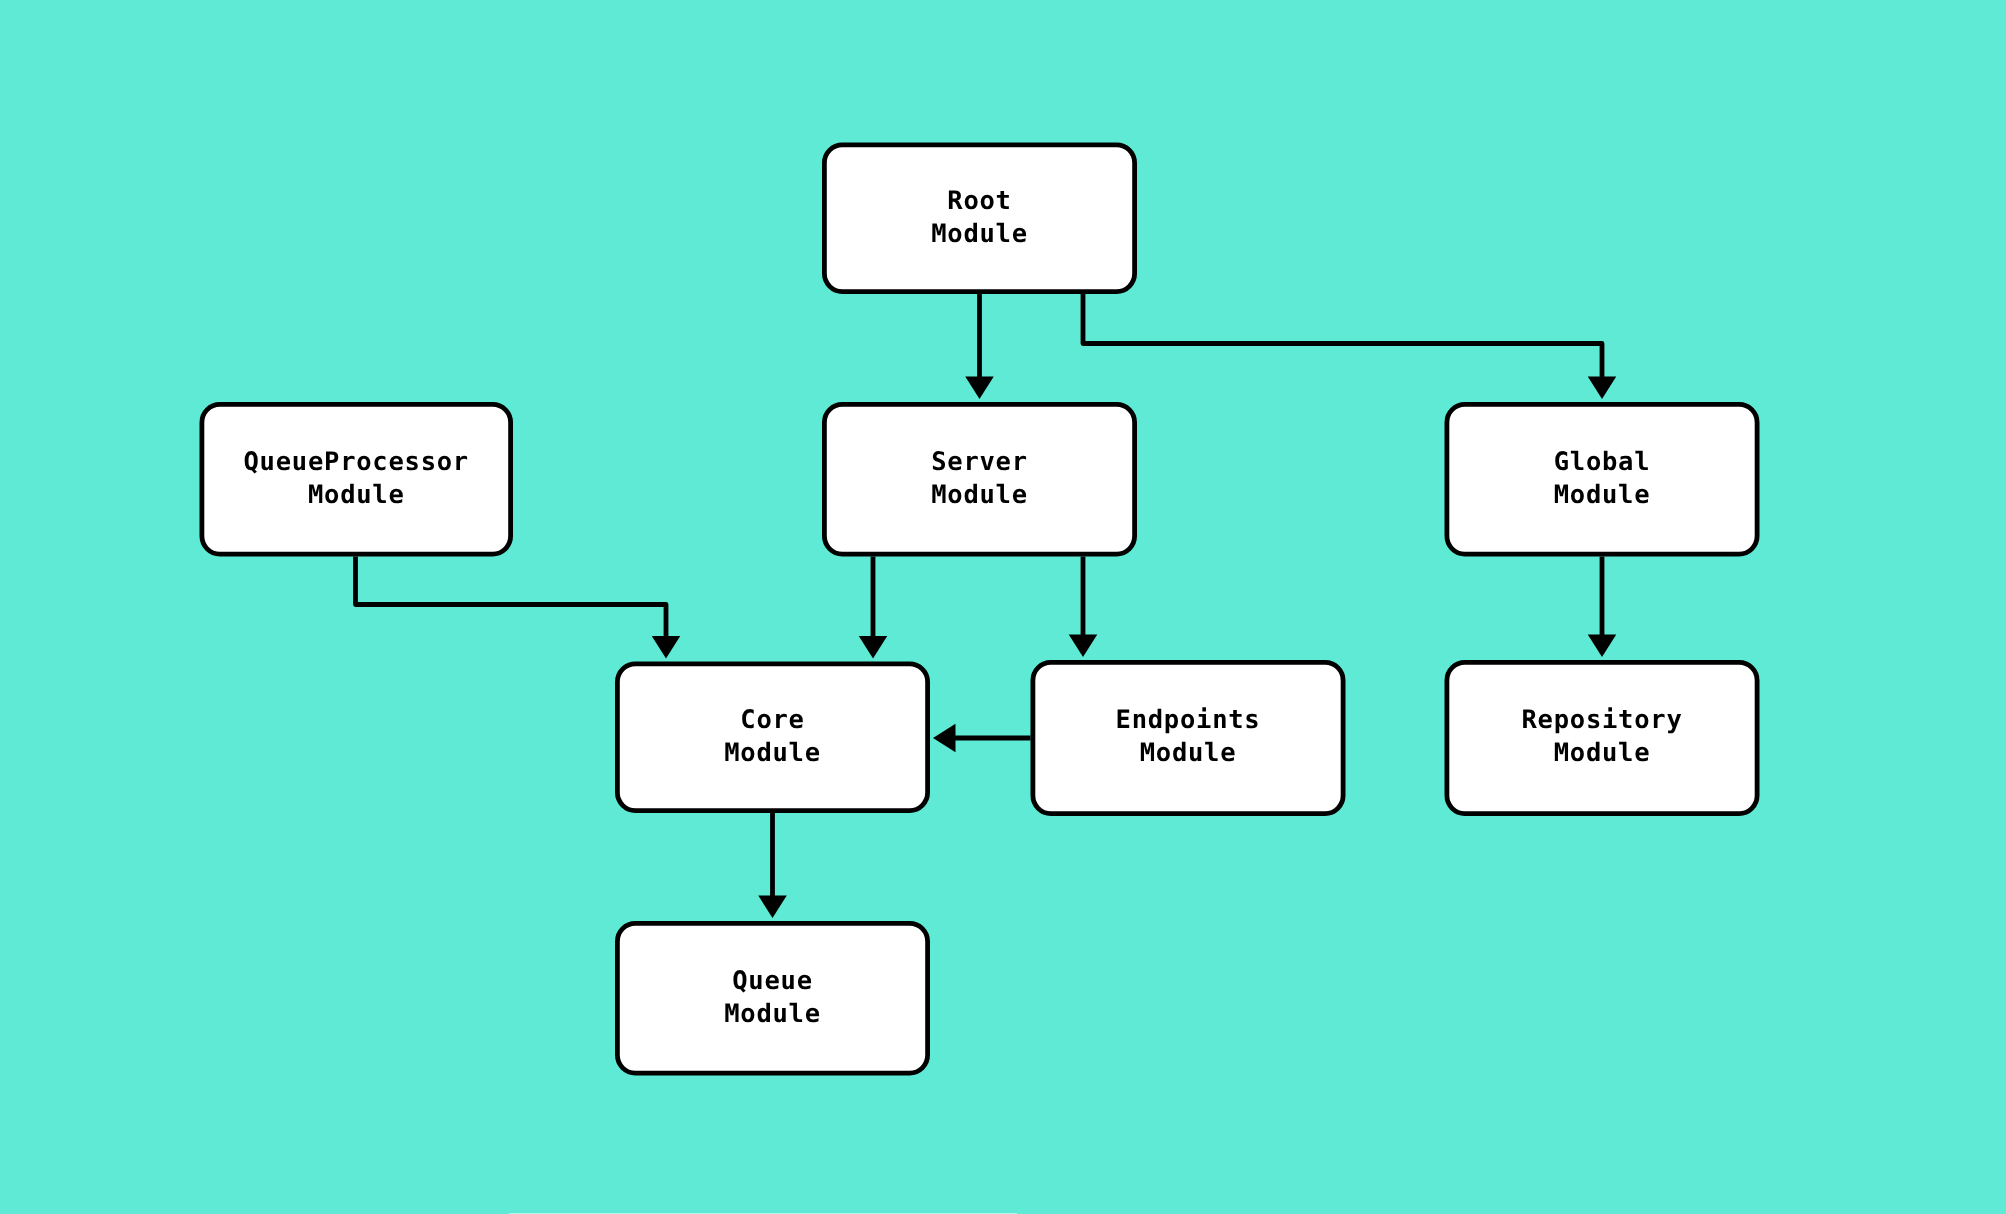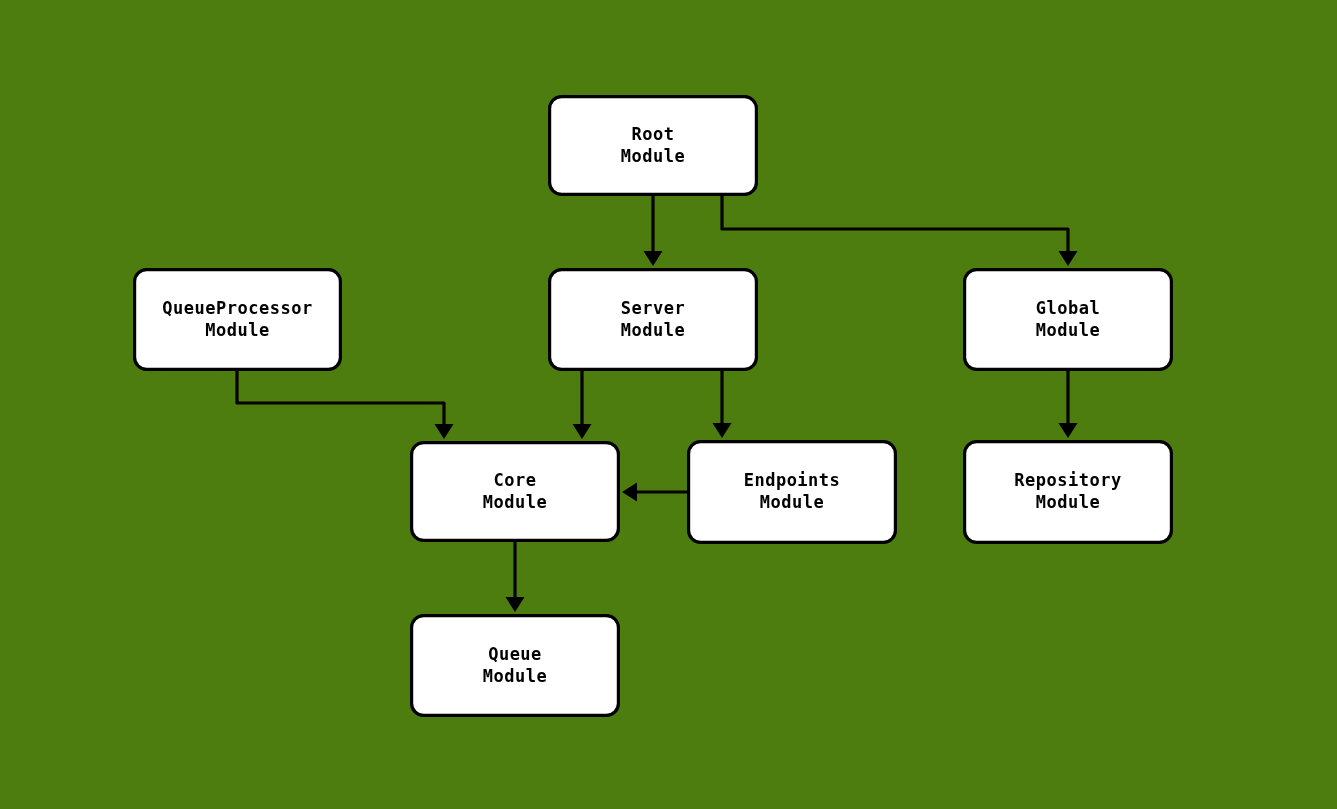--- a/index.html
+++ b/index.html
@@ -10,21 +10,21 @@
   body {
     width: 1337px;
     height: 809px;
     font-family: "DejaVu Sans Mono", monospace;
     overflow: hidden;
   }
   #diagram-root {
     position: relative;
     width: 1337px;
     height: 809px;
-    background: #4d7c0f;
+    background: #5eead4;
   }
   svg.diagram-canvas {
     display: block;
     width: 1337px;
     height: 809px;
   }
   .node-box {
     fill: #ffffff;
     stroke: #000000;
     stroke-width: 3.2;

